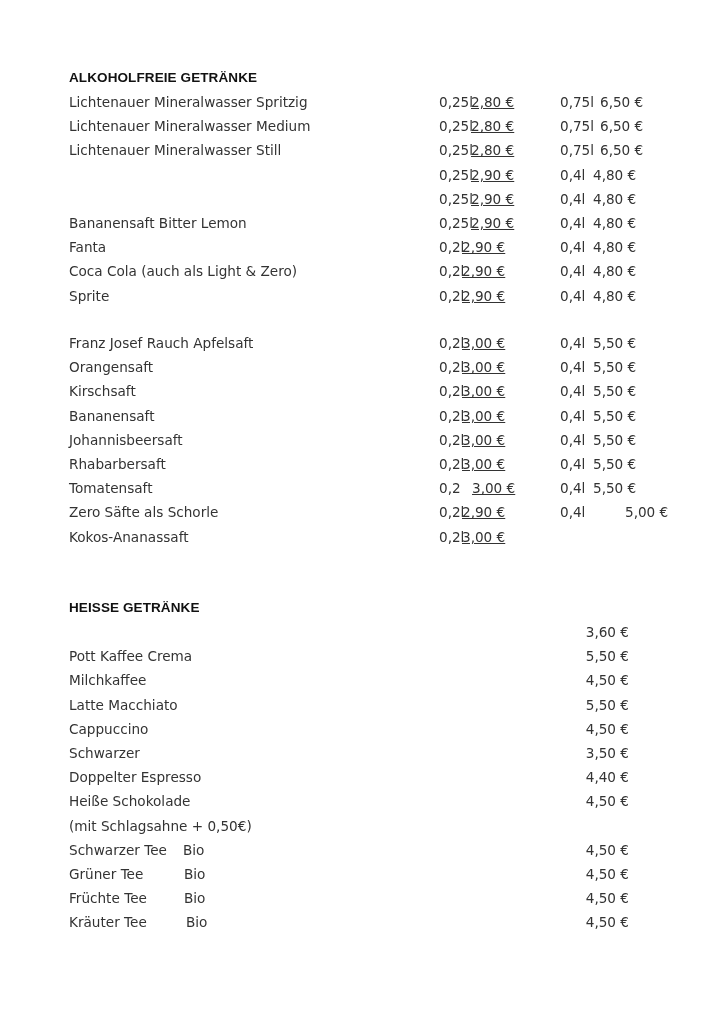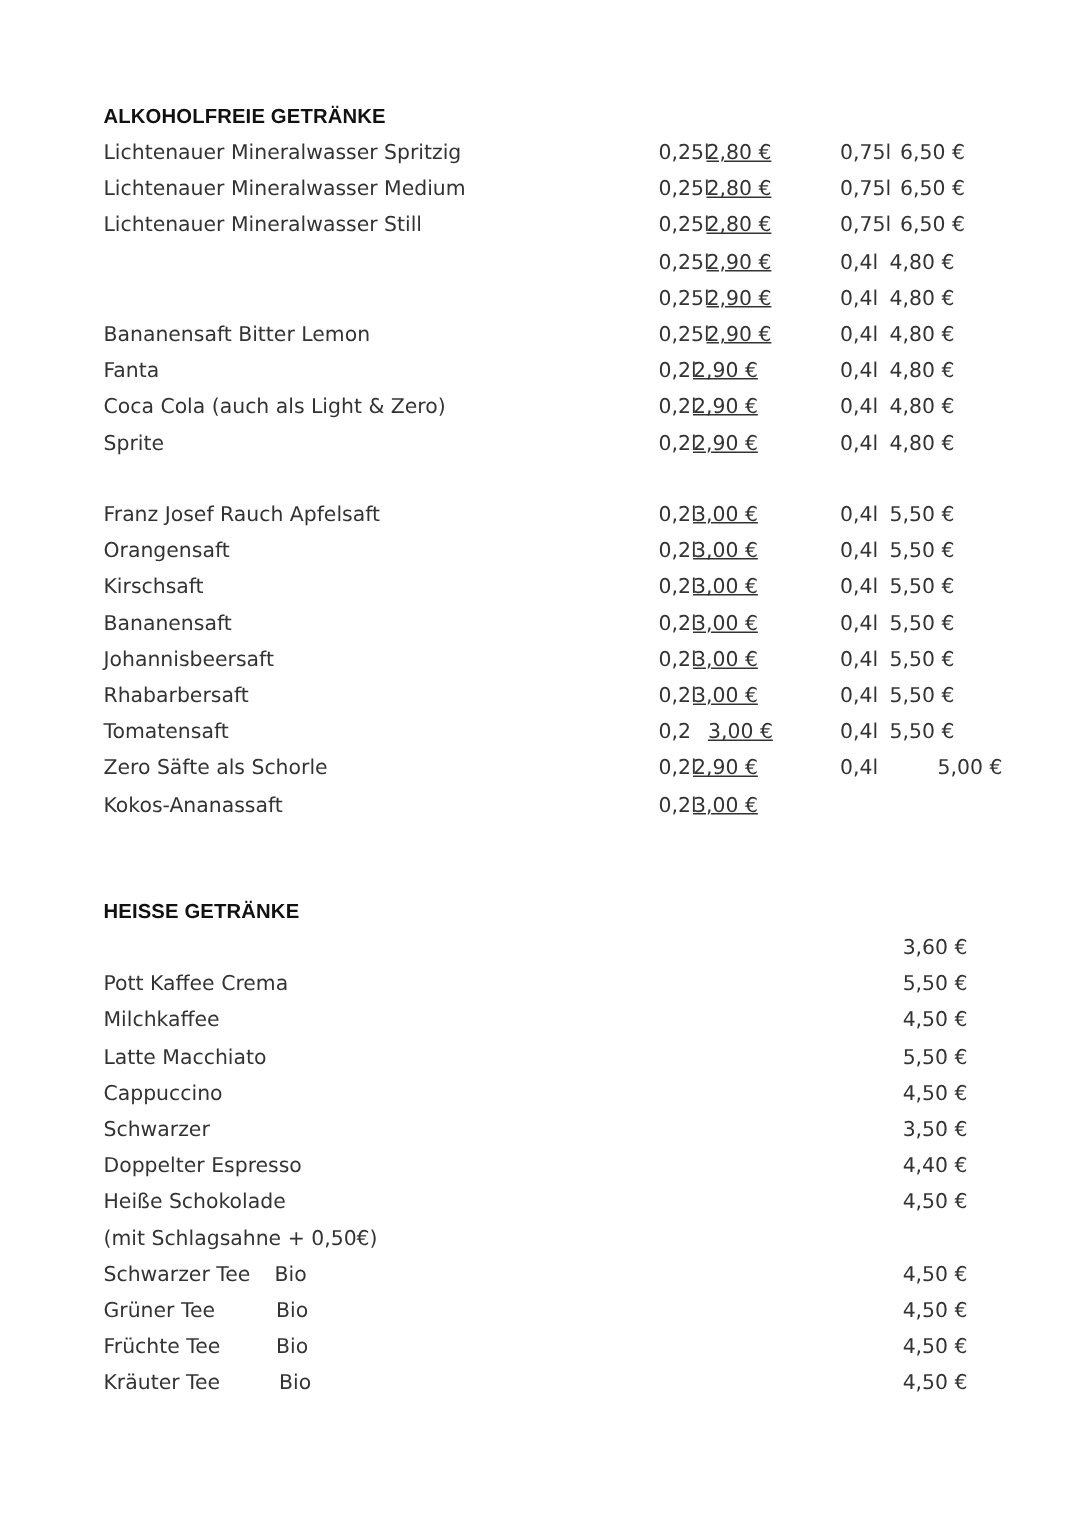--- a/index.html
+++ b/index.html
@@ -15,21 +15,21 @@
     letter-spacing: 0.1px;
   }
   .row { position: relative; height: 24.2px; line-height: 24.2px; font-size: 13.6px; color: #333; white-space: nowrap; }
   .row span { position: absolute; top: 0; }
   .name { left: 0; }
   .bio { }
   .s1 { left: 370px; }
   .p1 { left: 402px; text-decoration: underline; }
   .s2 { left: 491px; }
   .p2 { left: 531px; }
-  .hot-price { right: 24px; text-align: left; }
+  .hot-price { right: 40px; text-align: left; }
   .note { }
 </style>
 </head>
 <body>
 
 <div class="page">
 
   <div class="section" style="top:66px;">
     <div class="heading">ALKOHOLFREIE GETRÄNKE</div>
     <div class="row">

